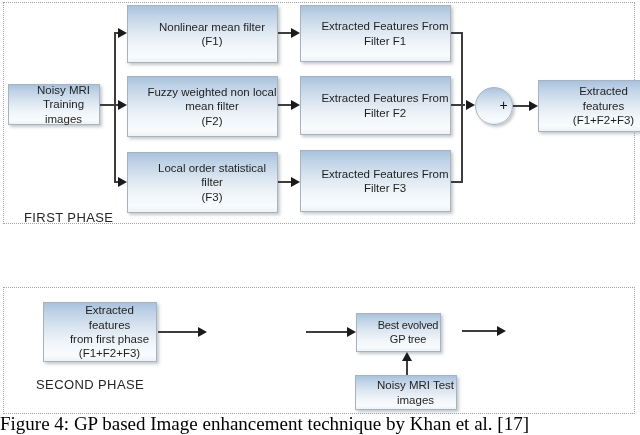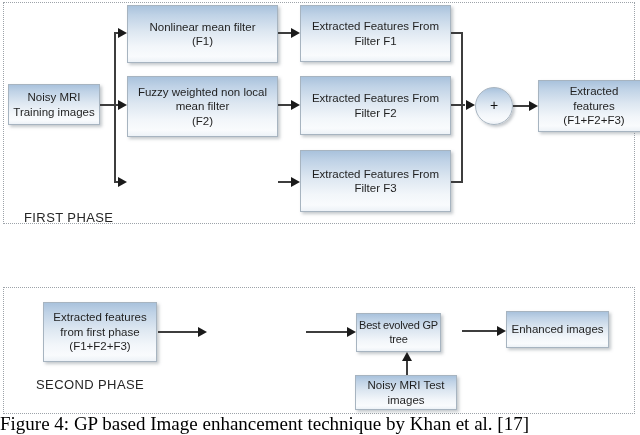--- a/index.html
+++ b/index.html
@@ -30,20 +30,21 @@
     align-items:center;
     justify-content:center;
     text-align:center;
     white-space:pre-line;
     font-size:11.5px;
     line-height:1.26;
     color:#1f1f1f;
     background:linear-gradient(180deg,#a9c2dc 0%,#bfd2e6 16%,#dde7f1 45%,#f2f6fa 72%,#f9fbfd 90%,#edf2f7 100%);
     border:1px solid #a7b4c0;
     box-shadow:2px 2px 3px rgba(100,110,120,0.38);
+    padding-left:19px;
   }
   .node.circle{
     border-radius:50%;
     font-size:14px;
     color:#111;
   }
   .node.tight{
     font-size:11px;
     letter-spacing:-0.2px;
   }
@@ -79,20 +80,23 @@
   <div class="phase-label" style="left:24px;top:210px;">FIRST PHASE</div>
 
   <div class="node" style="left:8px;top:84px;width:92px;height:41px;">Noisy MRI
 Training images</div>
 
   <div class="node" style="left:127px;top:5px;width:151px;height:58px;">Nonlinear mean filter
 (F1)</div>
   <div class="node" style="left:127px;top:76px;width:151px;height:61px;">Fuzzy weighted non local
 mean filter
 (F2)</div>
+  <div class="node" style="left:127px;top:152px;width:151px;height:61px;">Local order statistical
+filter
+(F3)</div>
 
   <div class="node" style="left:300px;top:5px;width:151px;height:57px;">Extracted Features From
 Filter F1</div>
   <div class="node" style="left:300px;top:76px;width:151px;height:59px;">Extracted Features From
 Filter F2</div>
   <div class="node" style="left:300px;top:150px;width:151px;height:62px;">Extracted Features From
 Filter F3</div>
 
   <div class="node circle" style="left:475px;top:87px;width:38px;height:38px;">+</div>
 
@@ -126,21 +130,20 @@
   <div class="hline" style="left:513px;top:105px;width:17px;"></div>
   <div class="arr-r" style="left:529px;top:101px;"></div>
 
   <div class="phase-container" style="left:3px;top:287px;width:632px;height:127px;"></div>
   <div class="phase-label" style="left:36px;top:377px;">SECOND PHASE</div>
 
   <div class="node" style="left:43px;top:302px;width:114px;height:60px;">Extracted features
 from first phase
 (F1+F2+F3)</div>
   <div class="node tight" style="left:356px;top:313px;width:85px;height:39px;">Best evolved GP tree</div>
-  <div class="node" style="left:506px;top:311px;width:103px;height:37px;">Enhanced images</div>
   <div class="node" style="left:355px;top:375px;width:102px;height:35px;">Noisy MRI Test
 images</div>
 
   <div class="hline" style="left:158px;top:331px;width:41px;"></div>
   <div class="arr-r" style="left:198px;top:327px;"></div>
   <div class="hline" style="left:306px;top:331px;width:42px;"></div>
   <div class="arr-r" style="left:347px;top:327px;"></div>
   <div class="hline" style="left:462px;top:330px;width:36px;"></div>
   <div class="arr-r" style="left:497px;top:326px;"></div>
   <div class="vline" style="left:406px;top:359px;height:16px;"></div>

